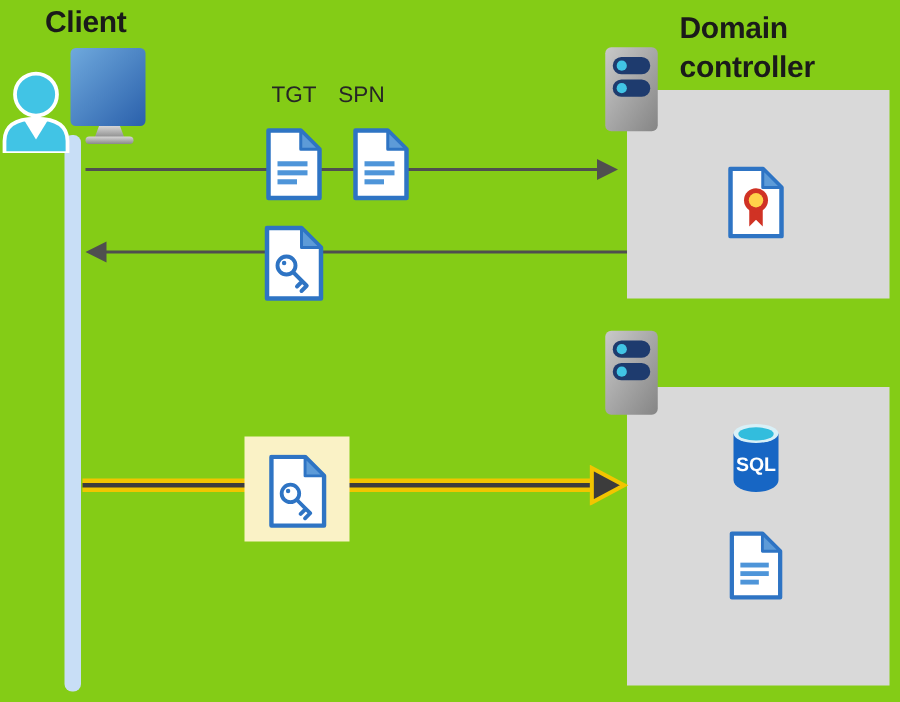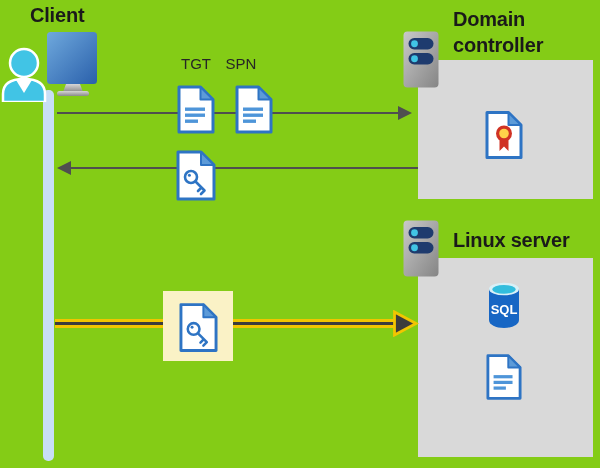--- a/index.html
+++ b/index.html
@@ -97,21 +97,20 @@
   </svg>
   <div class="abs heading" style="left:453px; top:6px; width:122px;">Domain controller</div>
 
   <svg class="abs" style="left:403px; top:220px;" width="36" height="57" viewBox="0 0 36 57">
     <rect x="0.5" y="0.5" width="35" height="56" rx="4" fill="url(#srvGrad)"></rect>
     <rect x="5.5" y="7" width="25" height="11.5" rx="5.75" fill="#1e3b6e"></rect>
     <circle cx="11.5" cy="12.75" r="3.4" fill="#41c4e5"></circle>
     <rect x="5.5" y="22" width="25" height="11.5" rx="5.75" fill="#1e3b6e"></rect>
     <circle cx="11.5" cy="27.75" r="3.4" fill="#41c4e5"></circle>
   </svg>
-  <div class="abs heading" style="left:453px; top:227px; width:140px;">Linux server</div>
 
   <div class="abs msg-label" style="left:174px; top:55px; width:44px;">TGT</div>
   <div class="abs msg-label" style="left:217px; top:55px; width:48px;">SPN</div>
 
   <svg class="abs" style="left:177px; top:85px;" width="38" height="49" viewBox="0 0 38 48">
     <path d="M2,1.5 H23.5 L36,14 V46.5 H2 Z" fill="#ffffff" stroke="#2e74c4" stroke-width="3" stroke-linejoin="round"></path>
     <path d="M23.5,1.5 L36,14 H23.5 Z" fill="#5d9bd8" stroke="#2e74c4" stroke-width="2" stroke-linejoin="round"></path>
     <rect x="8" y="22" width="20" height="3.4" fill="#4e95d9"></rect>
     <rect x="8" y="28" width="20" height="3.4" fill="#4e95d9"></rect>
     <rect x="8" y="34" width="13" height="3.4" fill="#4e95d9"></rect>

